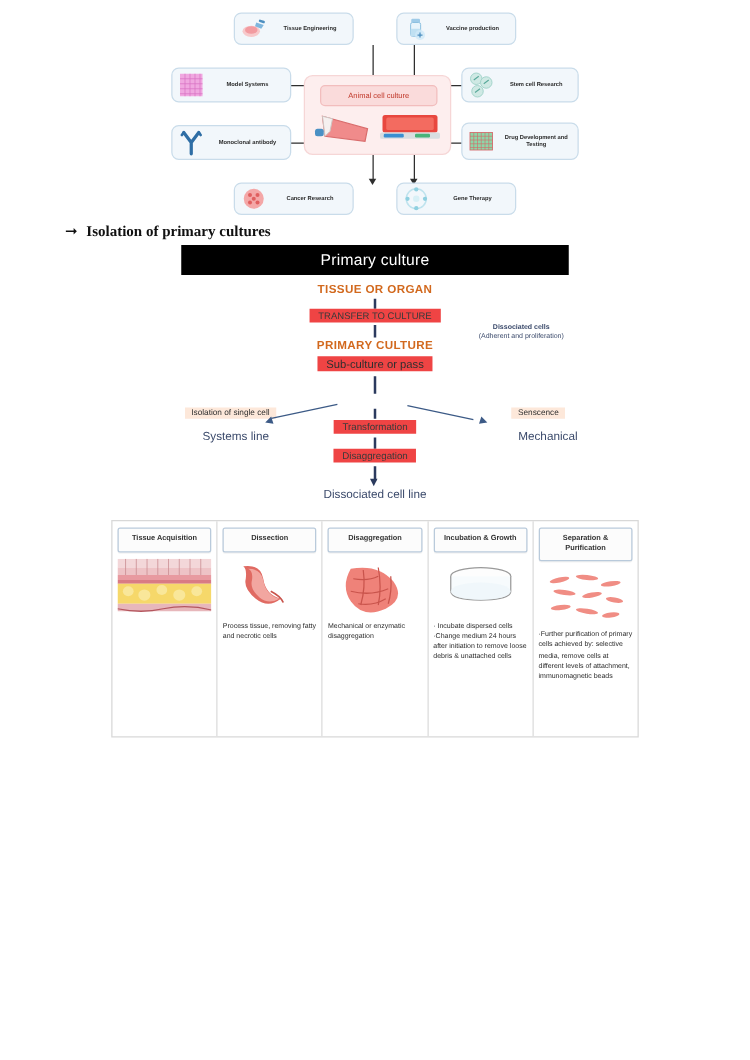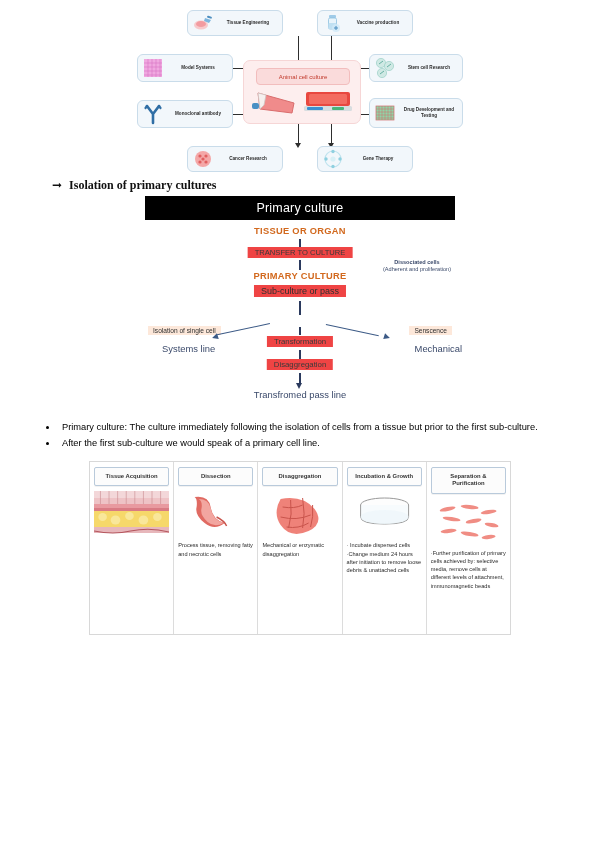--- a/index.html
+++ b/index.html
@@ -293,27 +293,23 @@
 
     <div class="vline" style="left:179px;top:101px;height:8px;"></div>
     <div class="f2-step" style="top:110px;font-size:7.8px;">Transformation</div>
     <div class="vline" style="left:179px;top:124px;height:9px;"></div>
     <div class="f2-step" style="top:133px;font-size:7.8px;">Disaggregation</div>
     <div class="vline" style="left:179px;top:147px;height:12px;"></div>
     <div class="arrowhead" style="left:176px;top:157px;border-left:3.5px solid transparent;border-right:3.5px solid transparent;border-top:6px solid #2b3a5e;"></div>
 
     <div class="f2-plain" style="left:42px;top:117px;">Systems line</div>
     <div class="f2-plain" style="right:18px;top:117px;">Mechanical</div>
-    <div class="f2-plain" style="left:50%;transform:translateX(-50%);top:163px;">Transfromed pass line</div>
+    <div class="f2-plain" style="left:50%;transform:translateX(-50%);top:163px;">Dissociated cell line</div>
   </div>
 
-  <ul class="bullets">
-    <li>Primary culture: The culture immediately following the isolation of cells from a tissue but prior to the first sub-culture.</li>
-    <li>After the first sub-culture we would speak of a primary cell line.</li>
-  </ul>
 
   <div class="fig3">
 
     <div class="f3col">
       <div class="f3head">Tissue Acquisition</div>
       <div class="f3art">
         <svg width="100%" height="46" viewBox="0 0 70 46" preserveAspectRatio="none">
           <rect x="0" y="0" width="70" height="7" fill="#f3d7d9"></rect>
           <rect x="0" y="7" width="70" height="6" fill="#eec3c6"></rect>
           <g stroke="#c98b90" stroke-width=".6">

